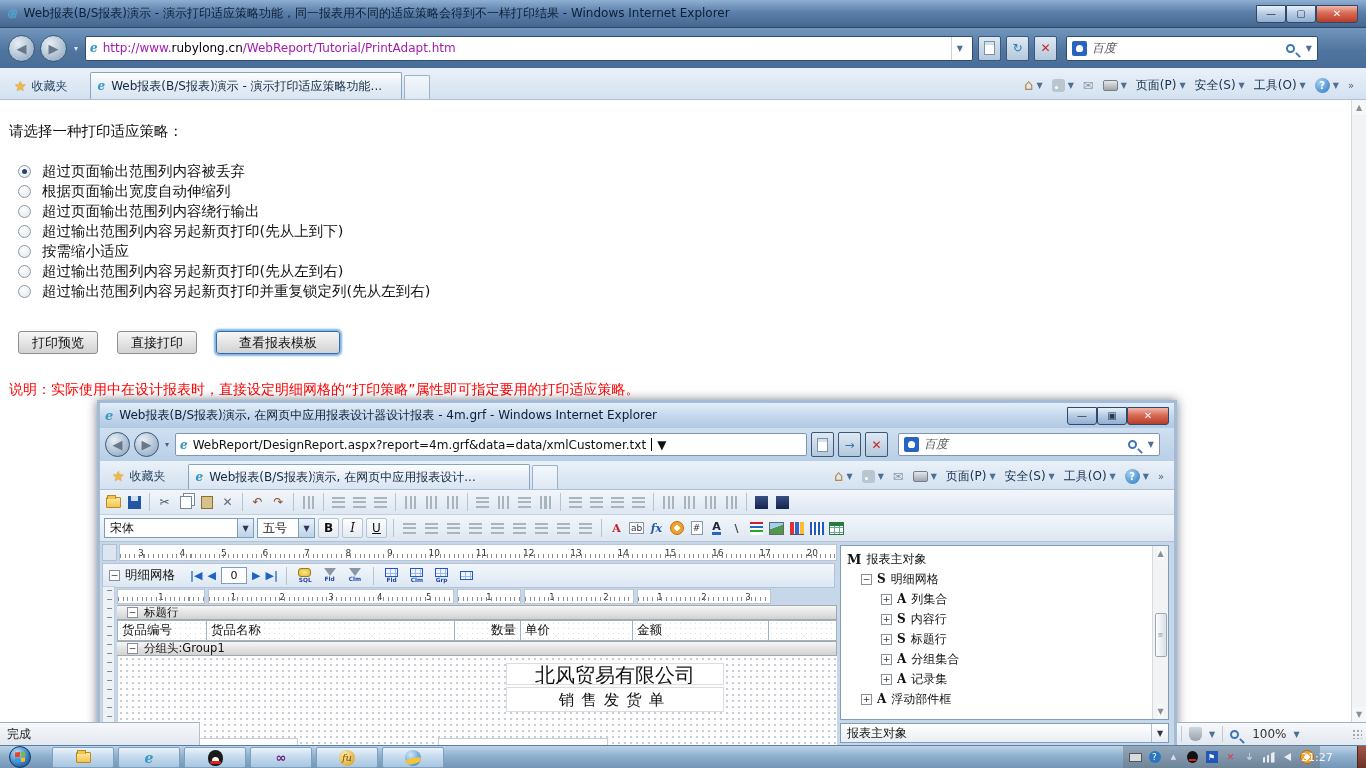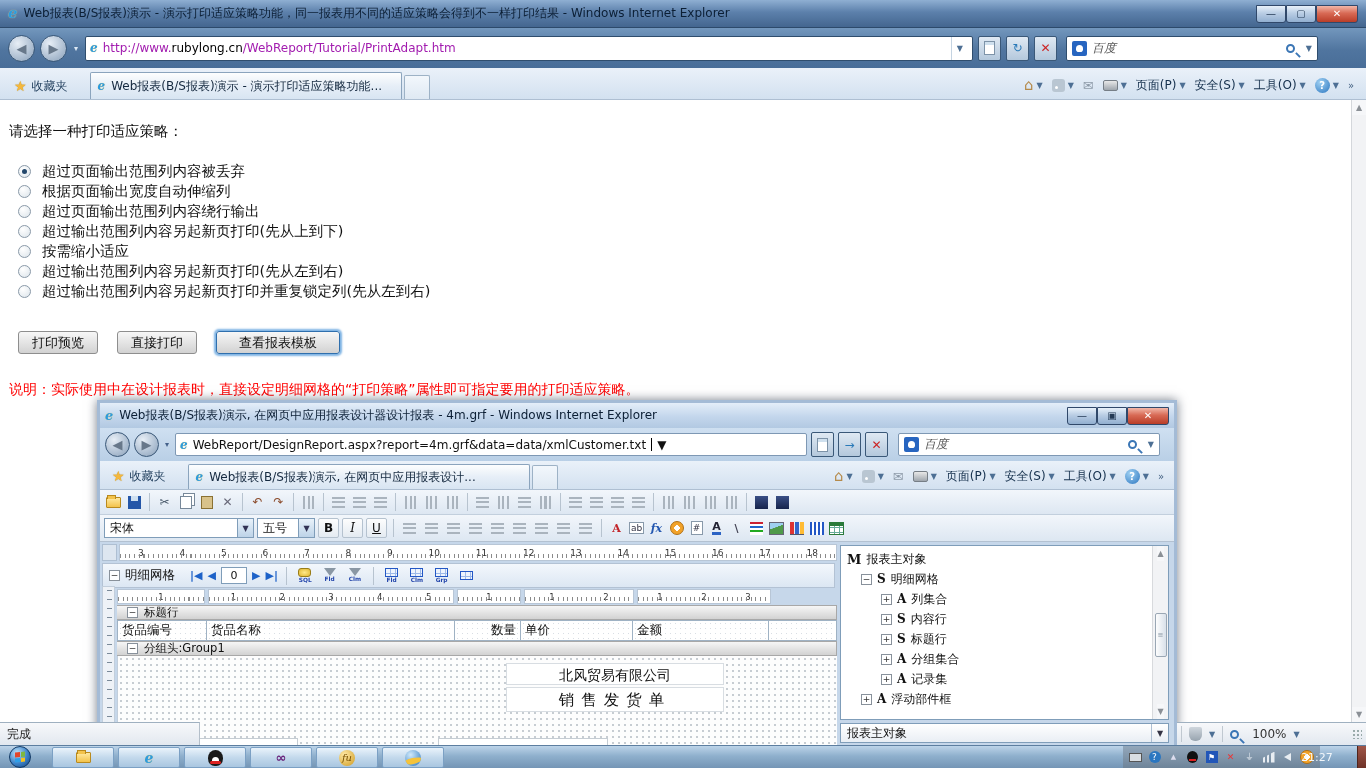--- a/index.html
+++ b/index.html
@@ -175,21 +175,21 @@
 .band{height:15px;margin-left:17px;display:flex;align-items:center;gap:6px;padding-left:10px;
  background:linear-gradient(#f6f6f6,#d2d2d2);border:1px solid #a8a8a8;border-left:none;font-size:11.5px;color:#111}
 .hdrrow{height:21px;margin-left:17px;display:flex;background:#fff}
 .hcell{border:1px solid #9fb2c4;border-left-width:0;display:flex;align-items:center;padding:0 4px;font-size:12.5px;
  background-image:radial-gradient(#d9dee4 .7px,transparent .8px);background-size:5px 5px}
 .hcell:first-child{border-left-width:1px}
 .hcell.right{justify-content:flex-end}
 .canvas{flex:1;margin-left:17px;position:relative;background:#fdfdfd;
  background-image:radial-gradient(#c3c9cf .7px,transparent .8px);background-size:6px 6px;border-left:1px solid #c2cedb;overflow:hidden}
 .cbox{position:absolute;left:388px;background:#fff;border:1px solid #d8dde2;text-align:center;overflow:hidden}
-.cbox.company{top:7px;width:218px;height:22px;font-size:14px;line-height:22px}
+.cbox.company{top:7px;width:218px;height:22px;font-size:20px;line-height:22px}
 .cbox.doctitle{top:31px;width:218px;height:25px;font-size:15.5px;line-height:25px;letter-spacing:7px}
 .pbox{position:absolute;bottom:0;height:7px;background:#fff;border:1px solid #c5ccd3;border-bottom:none}
 
 .d-right{flex:1;display:flex;flex-direction:column;padding:3px 5px 2px 3px}
 .treebox{flex:1;background:#fff;border:1px solid #7f9db9;position:relative;overflow:hidden;padding:3px 18px 3px 6px}
 .trow{display:flex;align-items:center;gap:5px;height:20px;white-space:nowrap}
 .tglyph{font-family:"DejaVu Serif",serif;font-weight:bold;font-size:12px}
 .trow .lbl{font-size:12px}
 .ind1{padding-left:14px}.ind2{padding-left:34px}
 .vscroll{position:absolute;right:0;top:0;bottom:0;width:16px;background:#f2f3f5;border-left:1px solid #d8dadd;display:flex;flex-direction:column;align-items:center}
@@ -634,21 +634,21 @@
                 <span>8</span>
                 <span>9</span>
                 <span>10</span>
                 <span>11</span>
                 <span>12</span>
                 <span>13</span>
                 <span>14</span>
                 <span>15</span>
                 <span>16</span>
                 <span>17</span>
-                <span>18</span>
+                <span>20</span>
               </span>
             <span class="ticks"></span>
           </span>
         </div>
         <div class="gridbar">
           <span class="expbox">−</span>
           <span class="gb-label">明细网格</span>
           <span class="navarr">|◀</span>
           <span class="navarr">◀</span>
           <span class="recbox">0</span>

